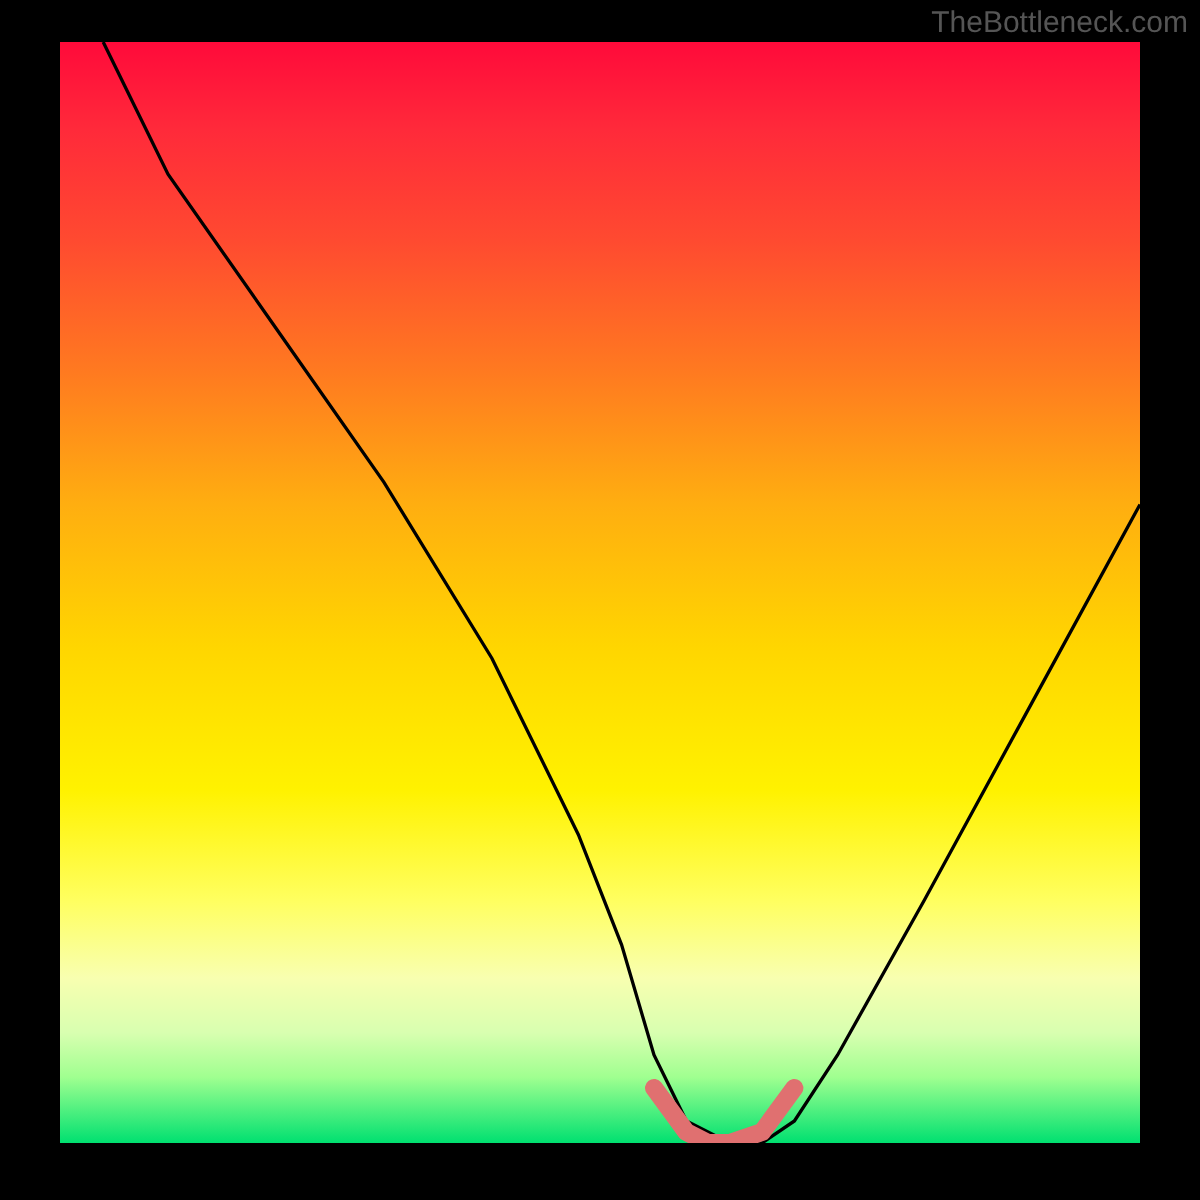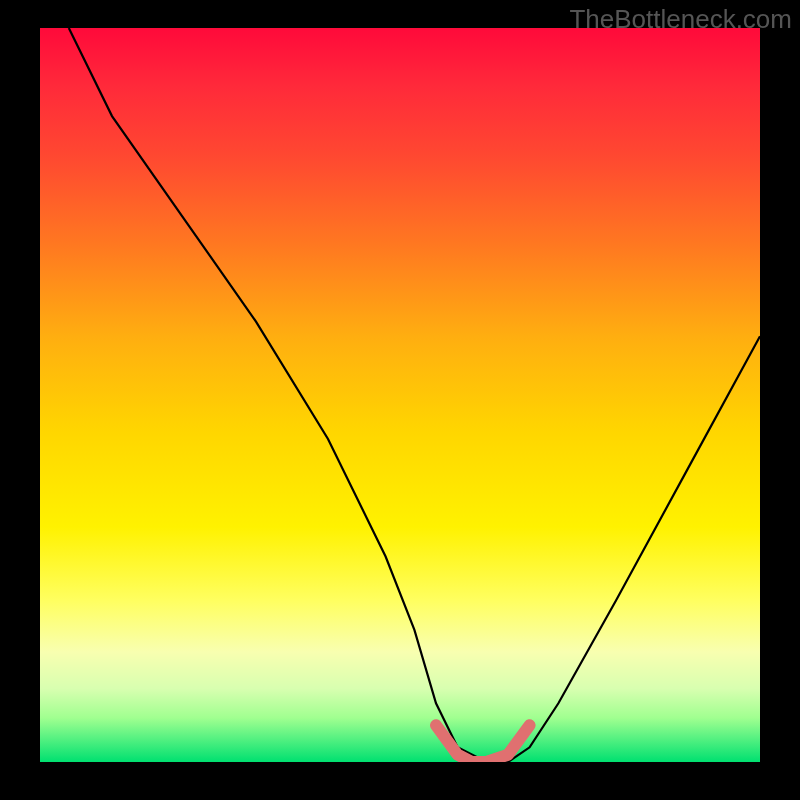--- a/index.html
+++ b/index.html
@@ -9,21 +9,21 @@
     height: 800px;
     background: #000;
     position: relative;
     font-family: Arial, sans-serif;
   }
   .watermark {
     position: absolute;
     top: 4px;
     right: 8px;
     color: #555;
-    font-size: 26px;
+    font-size: 20px;
     font-weight: 500;
     z-index: 10;
   }
   .plot-area {
     position: absolute;
     left: 40px;
     top: 28px;
     width: 720px;
     height: 734px;
     overflow: hidden;

